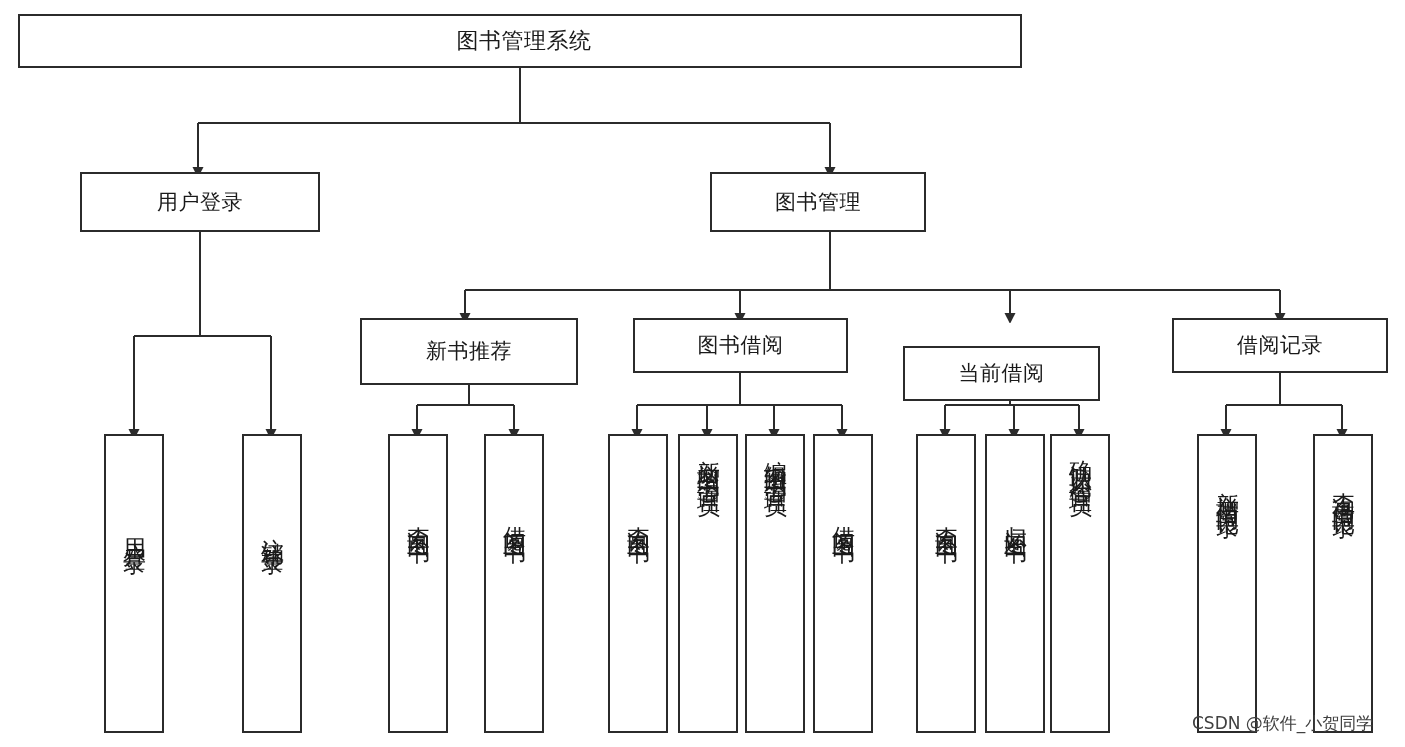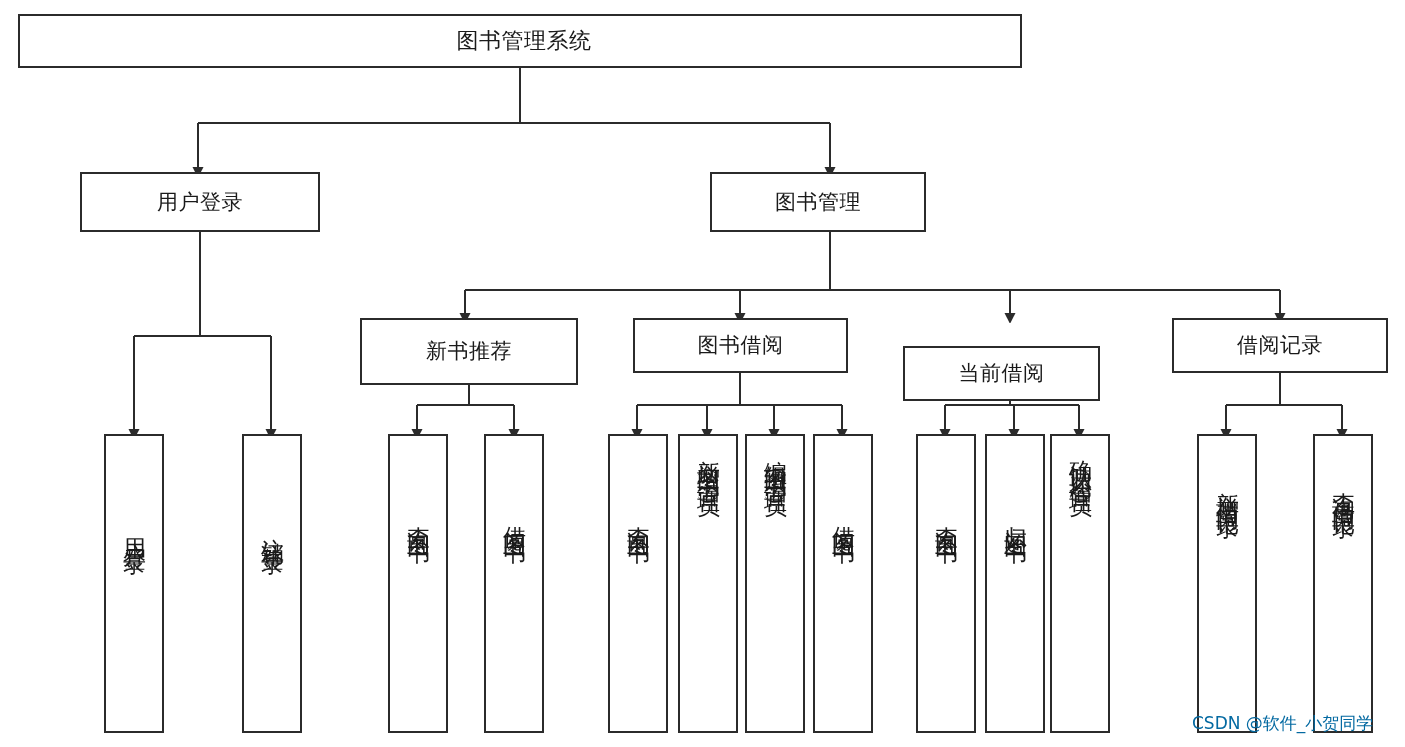--- a/index.html
+++ b/index.html
@@ -34,21 +34,21 @@
     text-orientation:upright;
     font-size:23px;
     line-height:1.12;
     letter-spacing:5px;
     white-space:nowrap;
   }
   .watermark{
     position:absolute;
     left:1192px;top:712px;
     font-size:17px;
-    color:#0369a1;
+    color:#404040;
     white-space:nowrap;
     pointer-events:none;
   }
 </style>
 </head>
 <body>
 
 <div id="stage">
 
   <svg id="wires" viewBox="0 0 1405 747" xmlns="http://www.w3.org/2000/svg">

